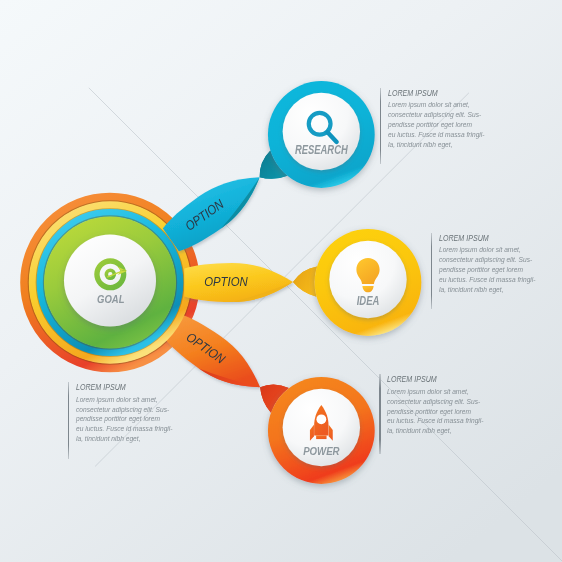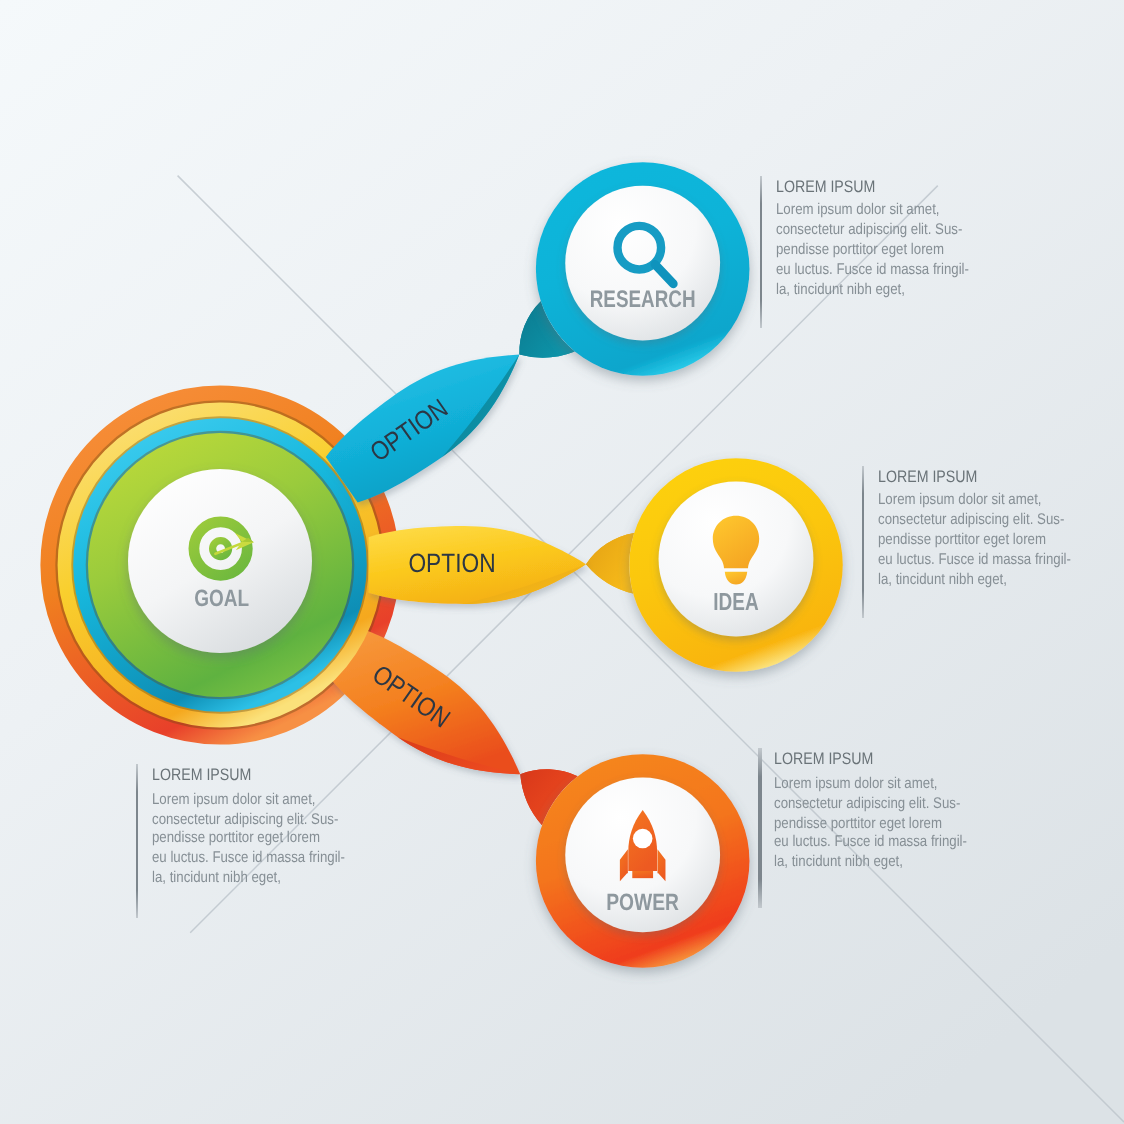--- a/index.html
+++ b/index.html
@@ -1,17 +1,17 @@
 <!DOCTYPE html>
 <html><head>
 <meta charset="utf-8">
 <style>
   html,body{margin:0;padding:0;background:#eef2f5;}
   body{width:562px;height:562px;overflow:hidden;font-family:"Liberation Sans",sans-serif;}
-  #stage{position:relative;width:562px;height:486px;}
+  #stage{position:relative;width:562px;height:486px;font-style:italic;}
   svg.full{position:absolute;left:0;top:0;width:562px;height:562px;display:block;}
   .txtblock{position:absolute;z-index:5;}
   .txtblock .rule{position:absolute;left:0;top:0;width:1.3px;background:linear-gradient(180deg,#c3c9ce,#7d868d 18%,#7d868d 82%,#c3c9ce);}
   .txtblock .body{position:absolute;left:8px;top:0;transform:scaleX(0.855);transform-origin:0 0;white-space:nowrap;}
   .txtblock h4{margin:0;font-size:8.3px;font-weight:400;color:#6a7378;line-height:11.2px;}
   .txtblock .ln{font-size:7.75px;color:#868f95;line-height:9.85px;}
   .txtblock .lns{margin-top:1.4px;}
 </style>
 </head>
 <body>

